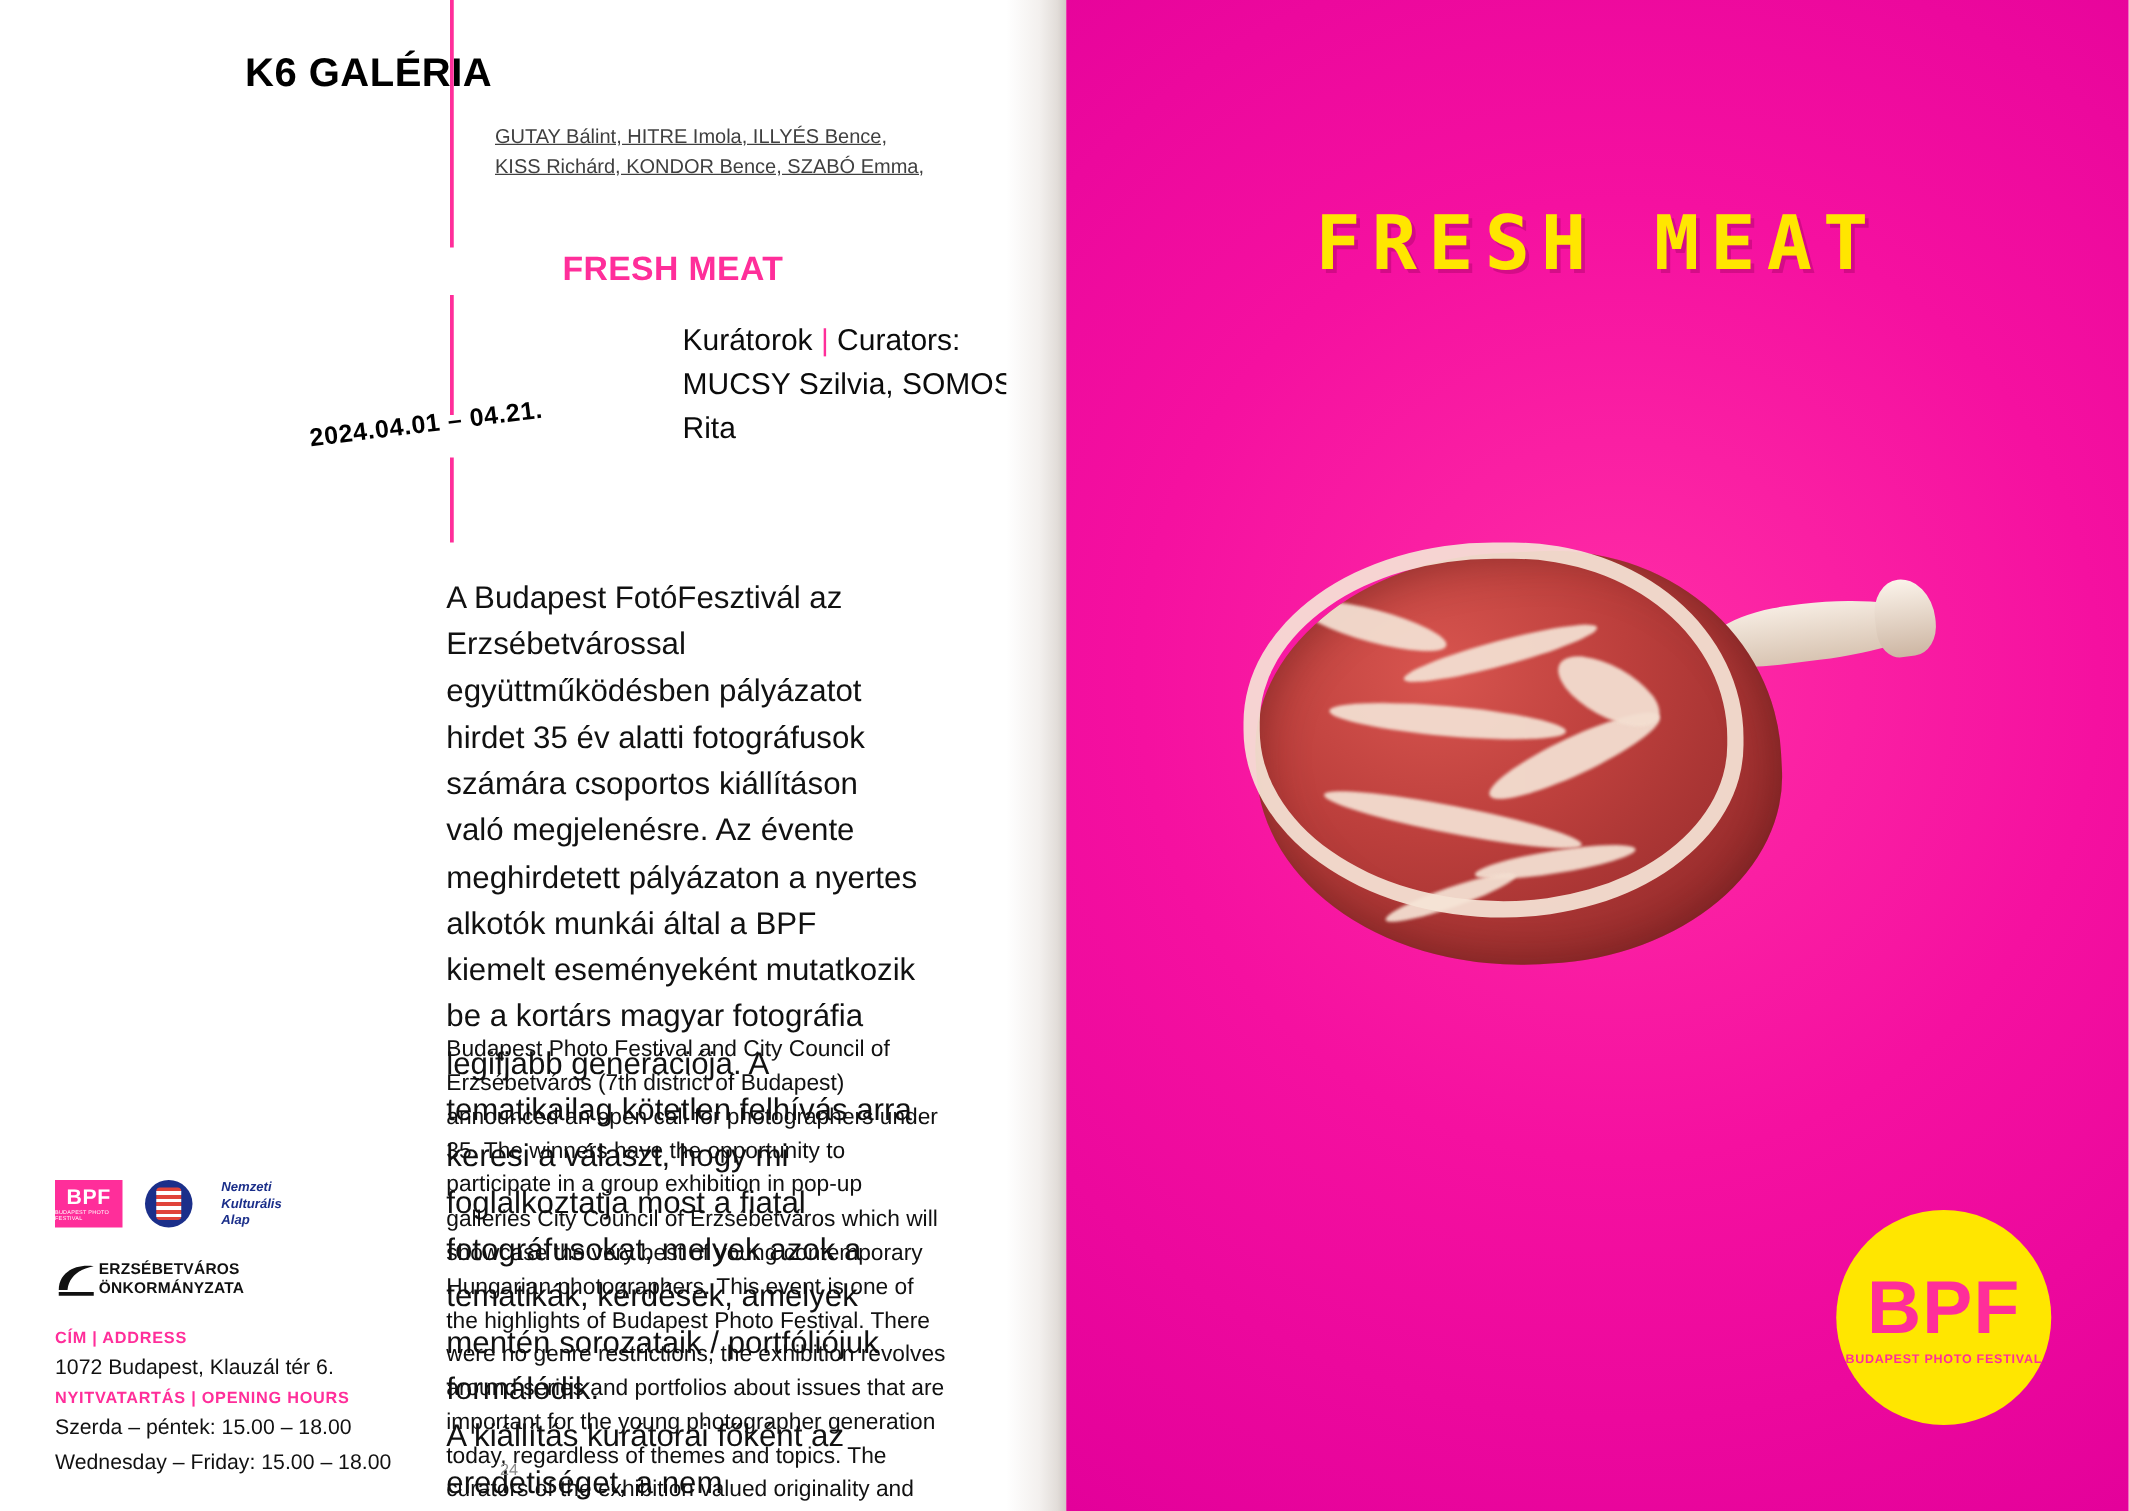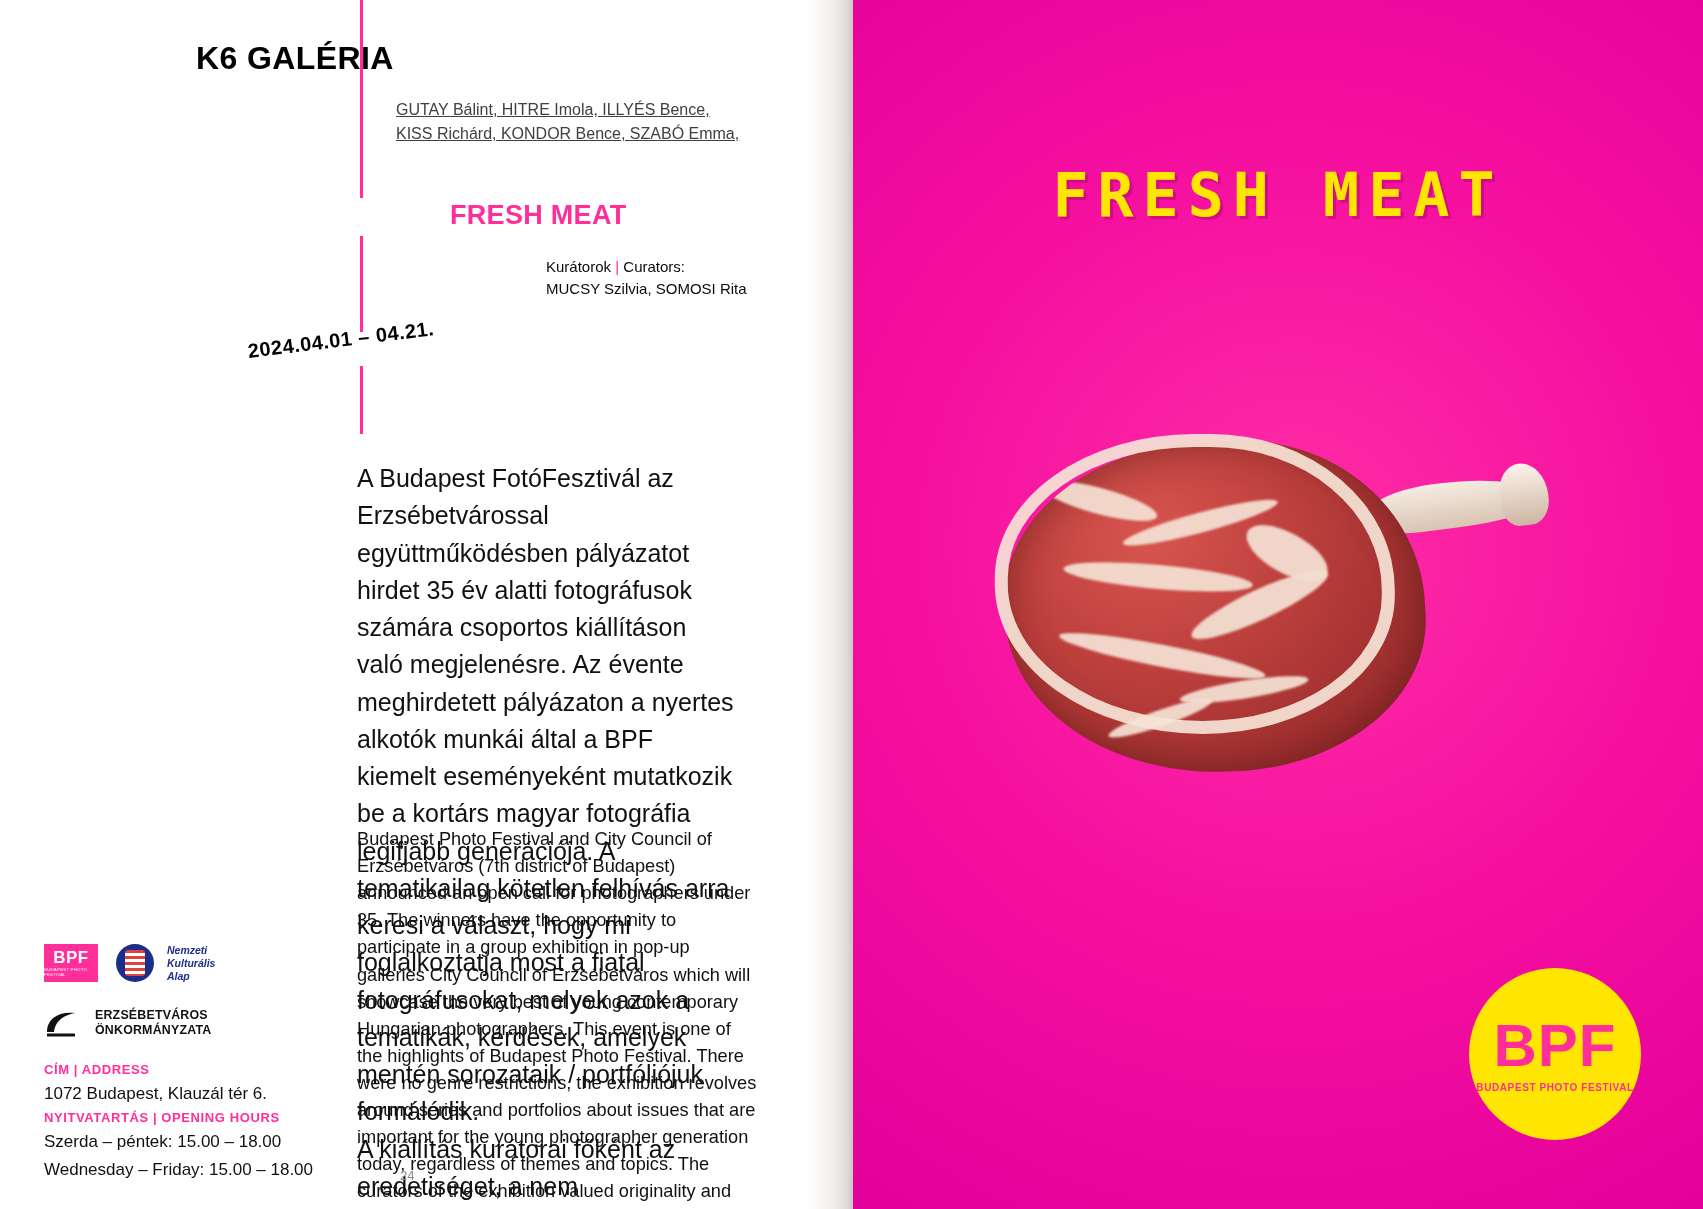--- a/index.html
+++ b/index.html
@@ -92,21 +92,21 @@
     font-weight: bold;
     color: #000;
     transform: rotate(-7deg);
     transform-origin: left center;
     letter-spacing: 0.5px;
   }
   .curators {
     position: absolute;
     left: 546px;
     top: 256px;
-    font-size: 15px;
+    font-size: 24px;
     line-height: 1.45;
     color: #0b0b0b;
   }
   .curators .pink { color: #ff2e9a; }
 
   .body-hu {
     position: absolute;
     left: 357px;
     top: 460px;
     width: 380px;
@@ -144,42 +144,42 @@
     width: 54px; height: 38px;
     background: #ff2e9a;
     color: #fff;
     display: flex; flex-direction: column;
     align-items: center; justify-content: center;
     line-height: 1;
   }
   .bpf-small .b1 { font-size: 17px; font-weight: bold; letter-spacing: 0.5px; }
   .bpf-small .b2 { font-size: 4.4px; letter-spacing: 0.2px; margin-top: 2px; }
   .nka-logo {
-    display: flex; align-items: flex-start; gap: 13px;
+    display: flex; align-items: flex-start; gap: 23px;
   }
   .nka-mark {
     width: 38px; height: 38px; border-radius: 50%;
     background: #1b2f8a;
     position: relative;
     overflow: hidden;
   }
   .nka-mark::before {
     content: "";
     position: absolute; left: 9px; top: 6px;
     width: 20px; height: 26px;
     background:
       repeating-linear-gradient(to bottom, #e0433a 0 3px, #ffffff 3px 6px);
     border-radius: 3px;
   }
   .nka-text { font-size: 10.5px; line-height: 1.22; font-style: italic; color: #1b2f8a; font-weight: bold; }
   .logo-row-2 {
     position: absolute;
     left: 44px;
     top: 1008px;
-    display: flex; align-items: center; gap: 17px;
+    display: flex; align-items: center; gap: 1px;
   }
   .erzs-mark {
     width: 34px; height: 30px;
     position: relative;
   }
   .erzs-mark svg { display:block; }
   .erzs-text { font-size: 12.4px; line-height: 1.2; color: #111; font-weight: bold; letter-spacing: 0.2px; }
 
   .addr-label {
     position: absolute; left: 44px; top: 1062px;

